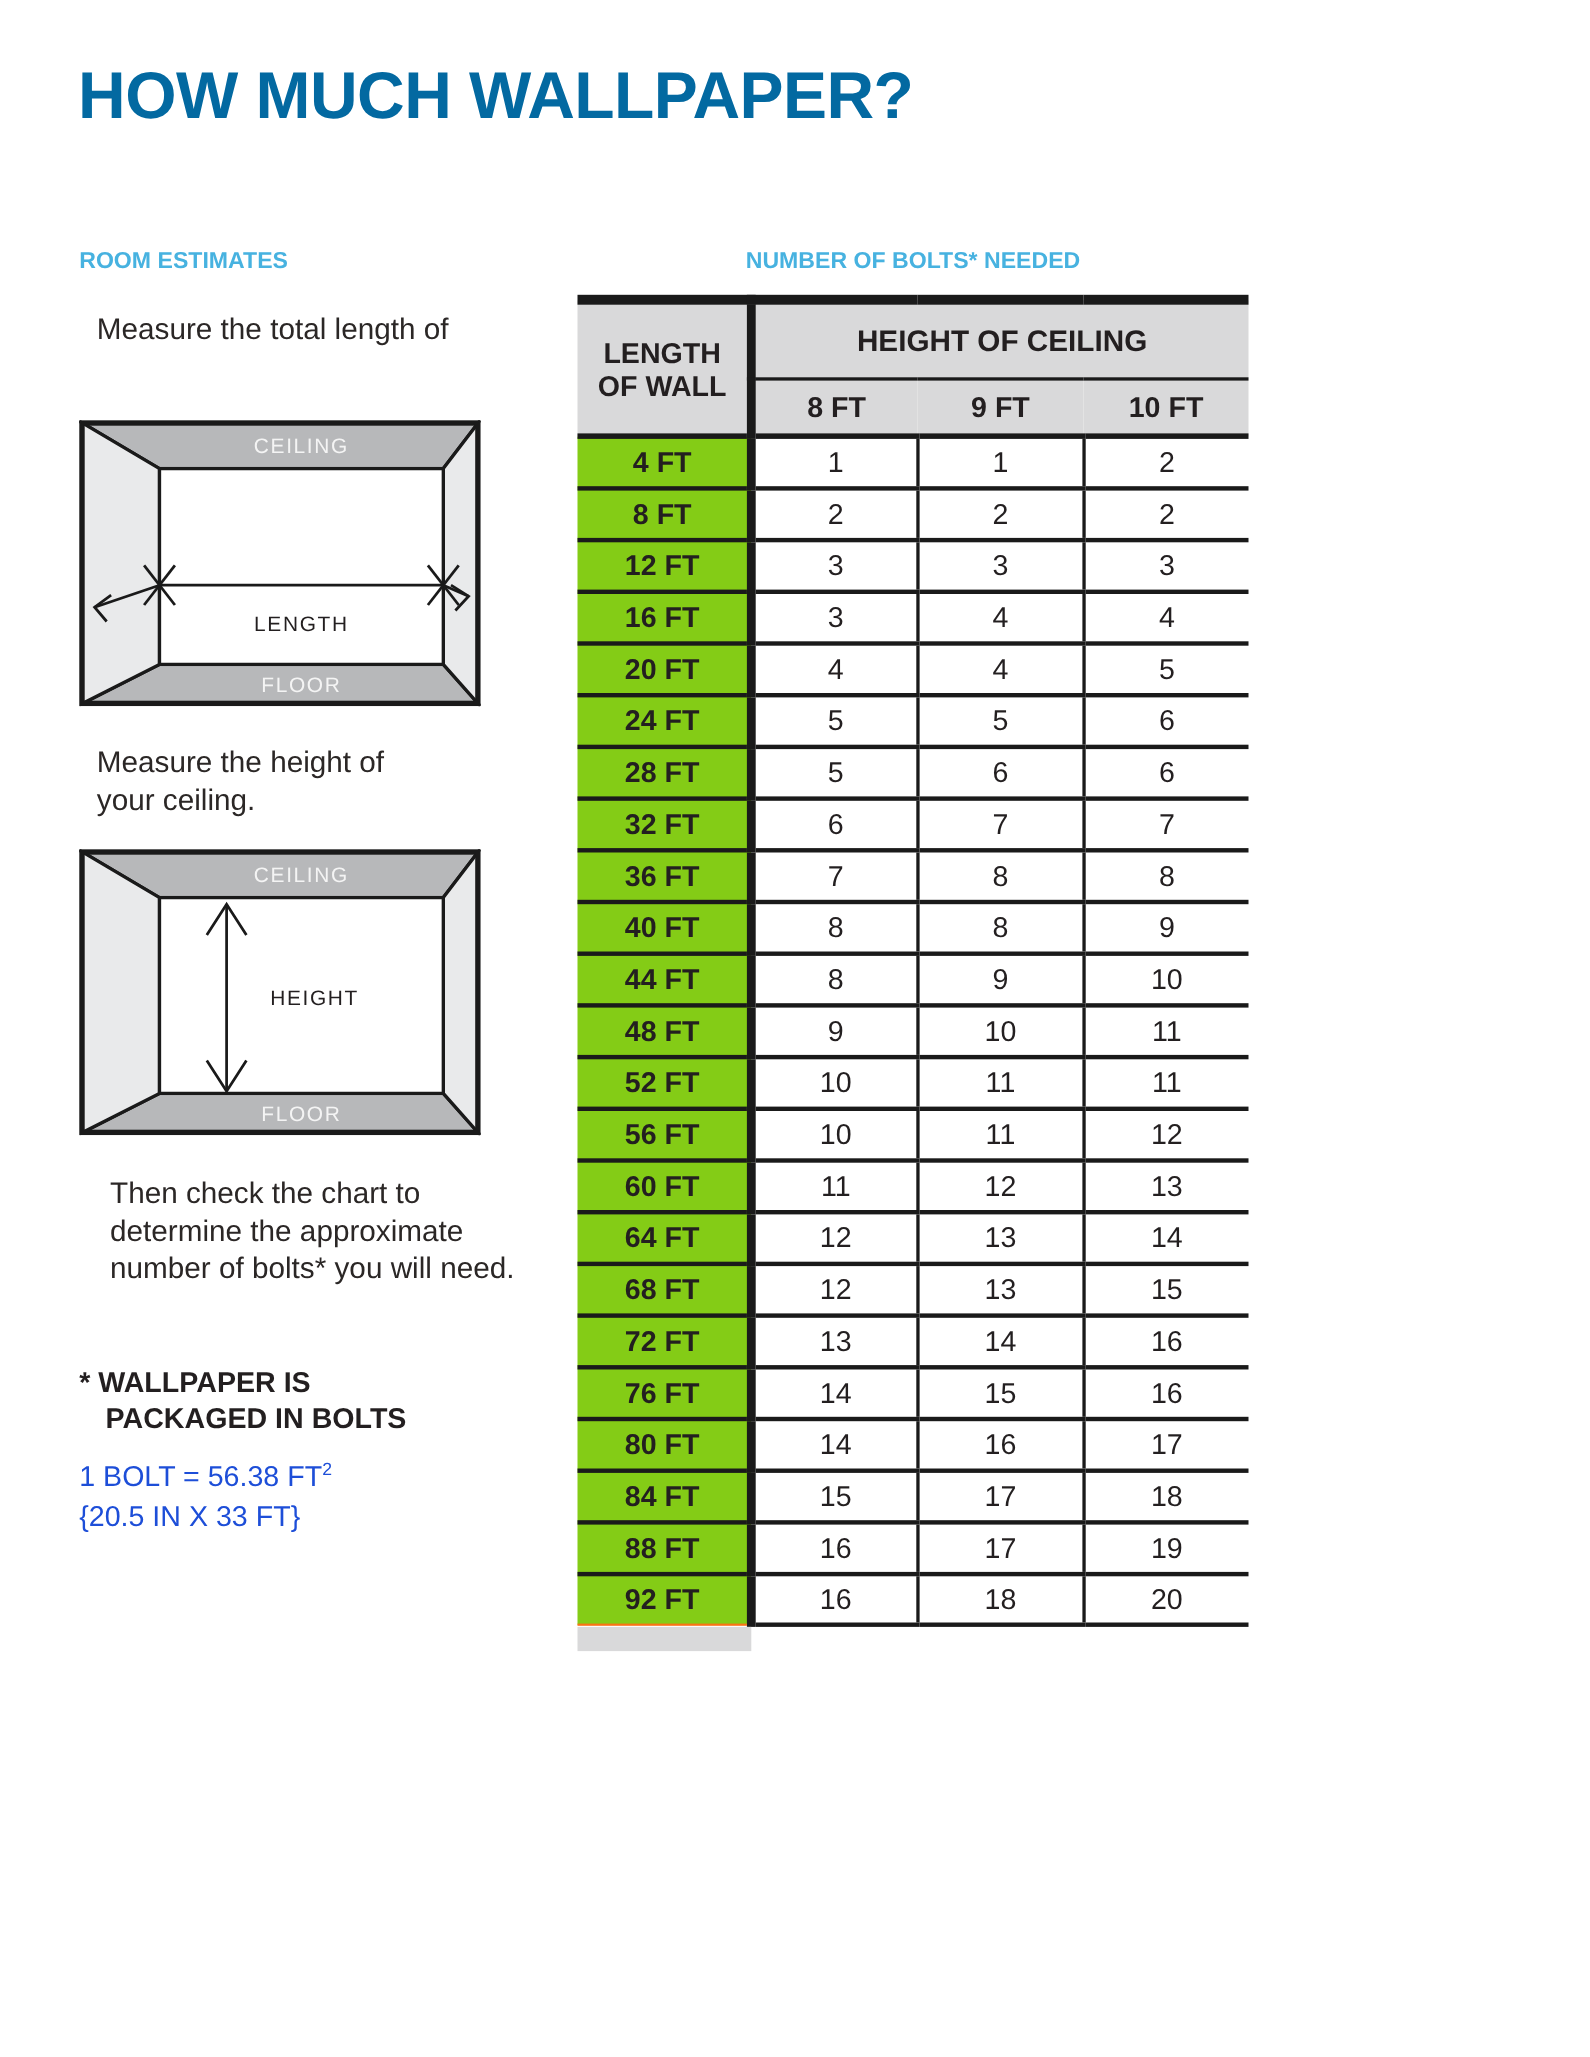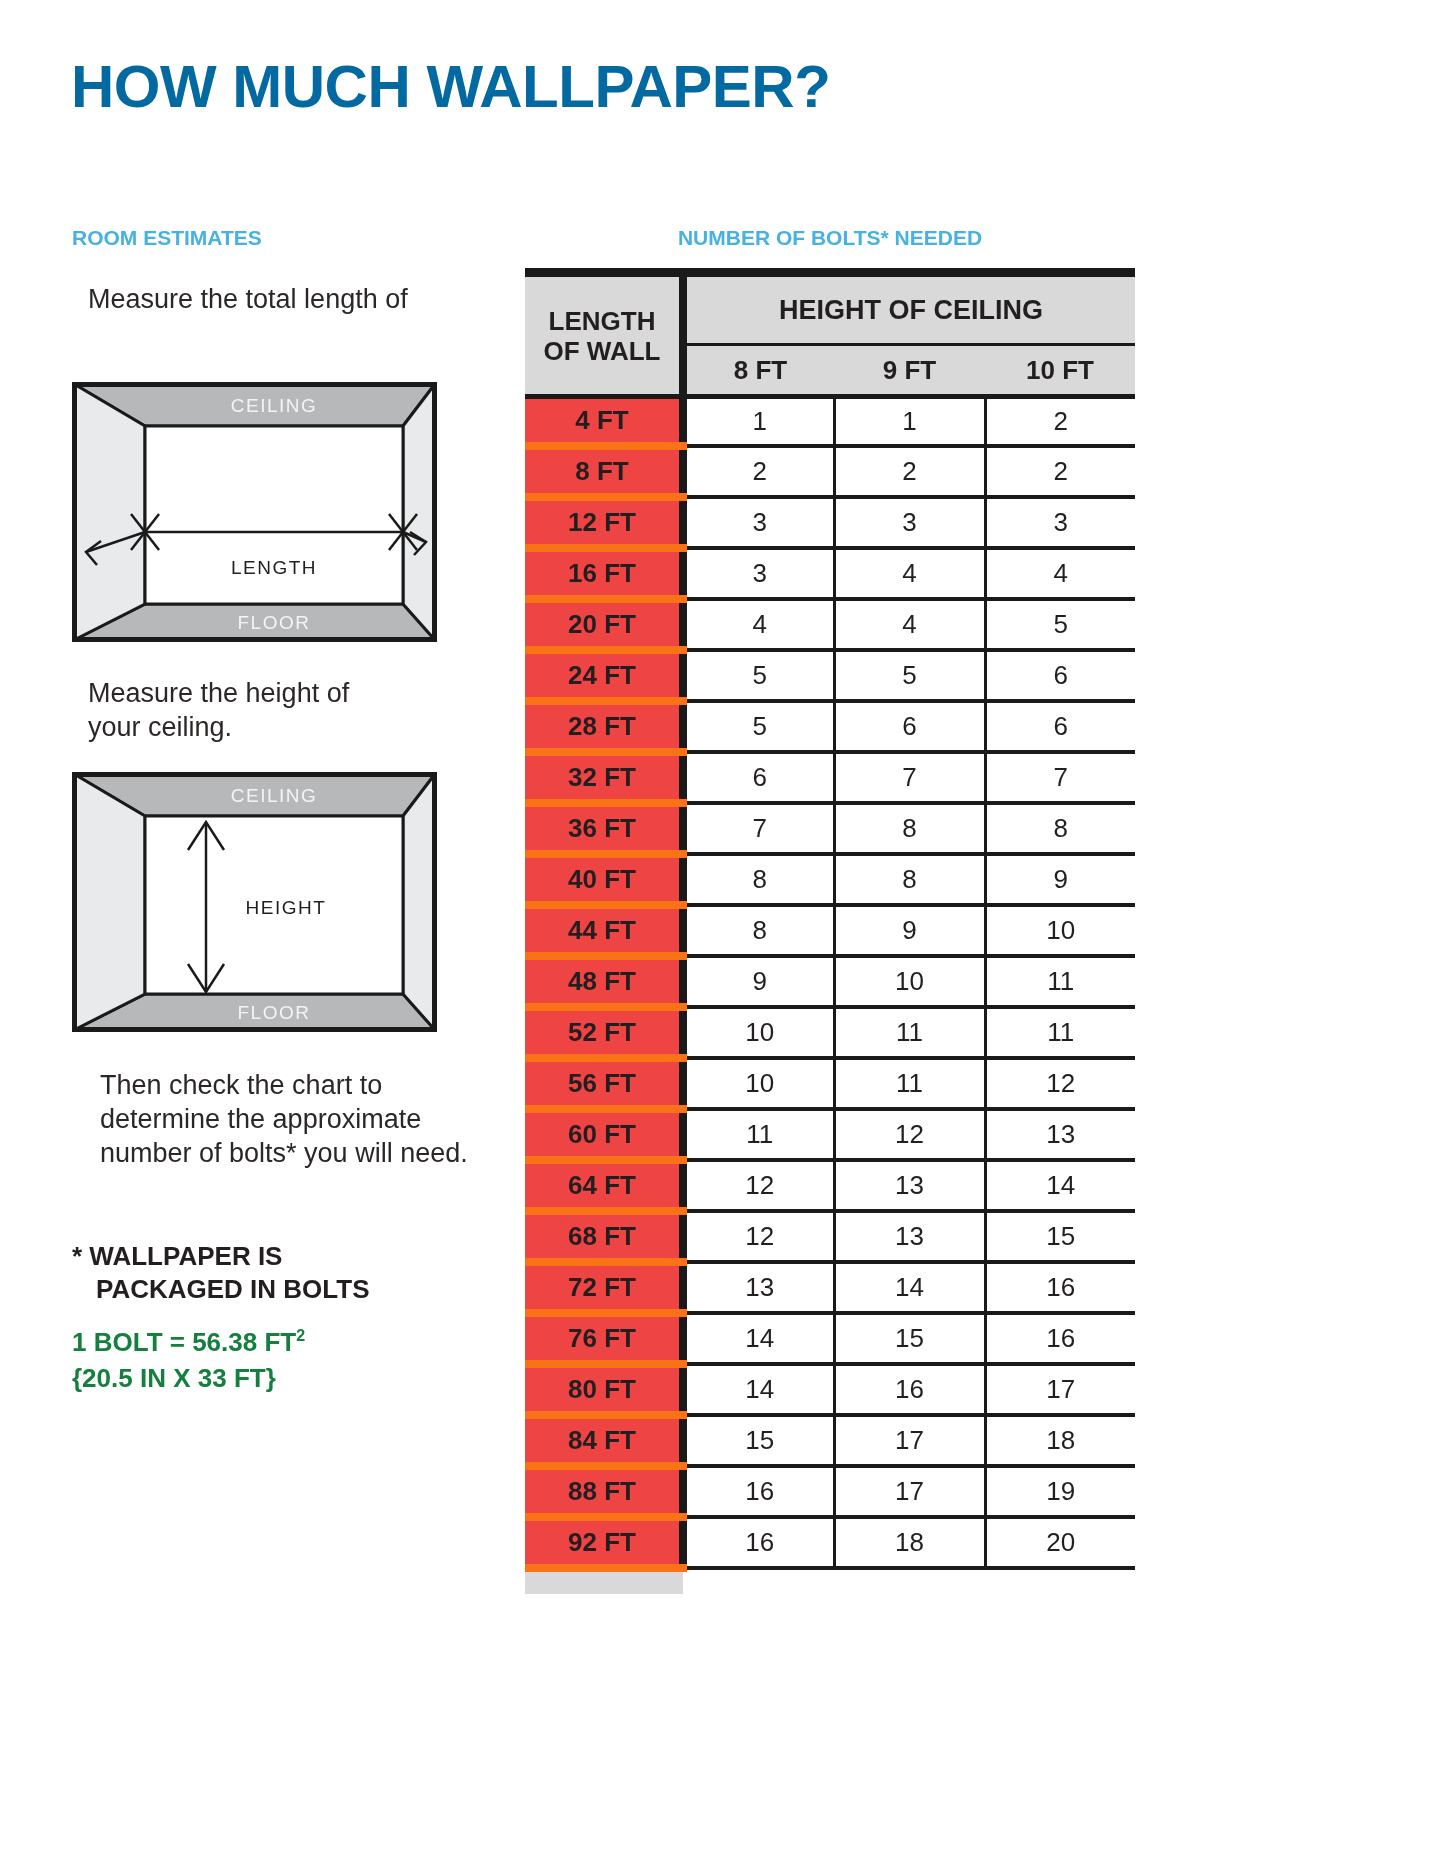--- a/index.html
+++ b/index.html
@@ -31,21 +31,21 @@
   #para-length{top:282px;}
   #para-height{top:676px;}
   #para-chart{top:1068px;margin-left:12px;}
   .footnote{
     position:absolute;left:72px;top:1240px;
     font-size:26px;font-weight:bold;line-height:33px;color:#231f20;
   }
   .footnote .fn-line2{padding-left:24px;}
   .bolt-info{
     position:absolute;left:72px;top:1324px;
-    font-size:26px;font-weight:bold;line-height:36px;color:#15803d;
+    font-size:26px;font-weight:normal;line-height:36px;color:#1d4ed8;
   }
   .bolt-info sup{font-size:16px;vertical-align:super;line-height:0;}
   
   .diagram{position:absolute;left:72px;width:365px;height:260px;}
   #diagram-length{top:382px;}
   #diagram-height{top:772px;}
   .diagram svg{display:block;width:100%;height:100%;}
   .room-label{font-size:19px;letter-spacing:1.5px;fill:#f4f4f4;}
   .dim-label{font-size:19px;letter-spacing:1.5px;fill:#231f20;}
   
@@ -65,23 +65,23 @@
   }
   th.group{
     background:#d9d9da;font-size:27px;font-weight:bold;
     height:66px;border-bottom:3px solid #1a1a1a;
   }
   th.subhead{
     background:#d9d9da;font-size:26px;font-weight:bold;
     height:48px;border-bottom:5px solid #1a1a1a;
   }
   tbody th{
-    background:#ef4444;font-size:26px;font-weight:bold;
+    background:#84cc16;font-size:26px;font-weight:bold;
     height:43px;
-    border-top:4px solid #1a1a1a;border-bottom:8px solid #f97316;
+    border-top:4px solid #1a1a1a;border-bottom:2px solid #f97316;
     border-right:8px solid #1a1a1a;
   }
   tbody td{
     background:#ffffff;font-size:26px;font-weight:normal;
     border:4px solid #1a1a1a;
     border-left-width:3px;border-right-width:3px;
   }
   tbody td:last-child{border-right:none;}
   .gray-stub{width:158px;height:22px;background:#d9d9da;}
 </style>

